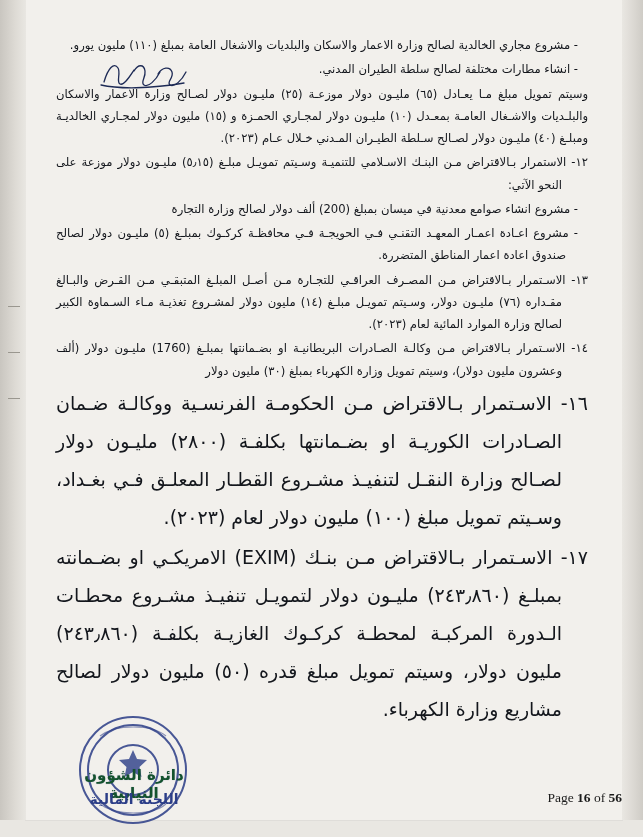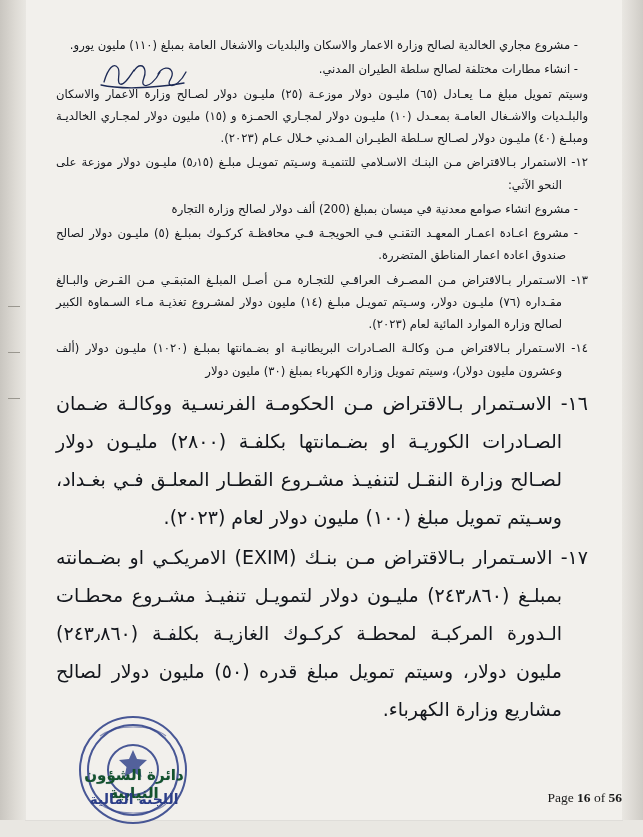--- a/index.html
+++ b/index.html
@@ -158,21 +158,21 @@
 
     <div class="doc-body">
 
       <p class="para dash">- مشروع مجاري الخالدية لصالح وزارة الاعمار والاسكان والبلديات والاشغال العامة بمبلغ (١١٠) مليون يورو.</p>
       <p class="para dash">- انشاء مطارات مختلفة لصالح سلطة الطيران المدني.</p>
       <p class="para cont">وسيتم تمويل مبلغ مـا يعـادل (٦٥) مليـون دولار موزعـة (٢٥) مليـون دولار لصـالح وزارة الاعمار والاسكان والبلـديات والاشـغال العامـة بمعـدل (١٠) مليـون دولار لمجـاري الحمـزة و (١٥) مليون دولار لمجـاري الخالديـة ومبلـغ (٤٠) مليـون دولار لصـالح سـلطة الطيـران المـدني خـلال عـام (٢٠٢٣).</p>
       <p class="para indent-hang">١٢- الاستمرار بـالاقتراض مـن البنـك الاسـلامي للتنميـة وسـيتم تمويـل مبلـغ (٥٫١٥) مليـون دولار موزعة على النحو الآتي:</p>
       <p class="para dash">- مشروع انشاء صوامع معدنية في ميسان بمبلغ (200) ألف دولار لصالح وزارة التجارة</p>
       <p class="para dash">- مشروع اعـادة اعمـار المعهـد التقنـي فـي الحويجـة فـي محافظـة كركـوك بمبلـغ (٥) مليـون دولار لصالح صندوق اعادة اعمار المناطق المتضررة.</p>
       <p class="para indent-hang">١٣- الاسـتمرار بـالاقتراض مـن المصـرف العراقـي للتجـارة مـن أصـل المبلـغ المتبقـي مـن القـرض والبـالغ مقـداره (٧٦) مليـون دولار، وسـيتم تمويـل مبلـغ (١٤) مليون دولار لمشـروع تغذيـة مـاء السـماوة الكبير لصالح وزارة الموارد المائية لعام (٢٠٢٣).</p>
-      <p class="para indent-hang">١٤- الاسـتمرار بـالاقتراض مـن وكالـة الصـادرات البريطانيـة او بضـمانتها بمبلـغ (١٠٢٠) مليـون دولار (ألف وعشرون مليون دولار)، وسيتم تمويل وزارة الكهرباء بمبلغ (٣٠) مليون دولار</p>
+      <p class="para indent-hang">١٤- الاسـتمرار بـالاقتراض مـن وكالـة الصـادرات البريطانيـة او بضـمانتها بمبلـغ (1760) مليـون دولار (ألف وعشرون مليون دولار)، وسيتم تمويل وزارة الكهرباء بمبلغ (٣٠) مليون دولار</p>
       <p class="para indent-hang big">١٦- الاسـتمرار بـالاقتراض مـن الحكومـة الفرنسـية ووكالـة ضـمان الصـادرات الكوريـة او بضـمانتها بكلفـة (٢٨٠٠) مليـون دولار لصـالح وزارة النقـل لتنفيـذ مشـروع القطـار المعلـق فـي بغـداد، وسـيتم تمويل مبلغ (١٠٠) مليون دولار لعام (٢٠٢٣).</p>
       <p class="para indent-hang big">١٧- الاسـتمرار بـالاقتراض مـن بنـك (EXIM) الامريكـي او بضـمانته بمبلـغ (٢٤٣٫٨٦٠) مليـون دولار لتمويـل تنفيـذ مشـروع محطـات الـدورة المركبـة لمحطـة كركـوك الغازيـة بكلفـة (٢٤٣٫٨٦٠) مليون دولار، وسيتم تمويل مبلغ قدره (٥٠) مليون دولار لصالح مشاريع وزارة الكهرباء.</p>
 
     </div>
 
     <svg class="signature" viewBox="0 0 92 34">
       <g fill="none" stroke="#1d2a55" stroke-width="1.3" stroke-linecap="round">
         <path d="M6 24 C10 10, 16 4, 20 10 C23 15, 18 24, 22 26 C26 28, 32 18, 36 12"></path>
         <path d="M36 13 C40 6, 46 6, 47 13 C48 20, 42 24, 46 27 C50 30, 58 22, 62 14"></path>
         <path d="M60 16 C64 9, 72 8, 74 14 C76 20, 68 24, 72 27 C76 30, 84 22, 88 14"></path>

